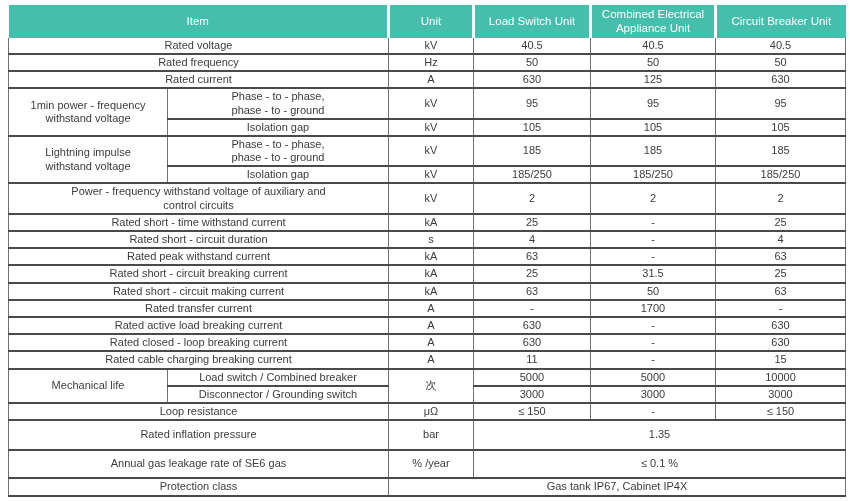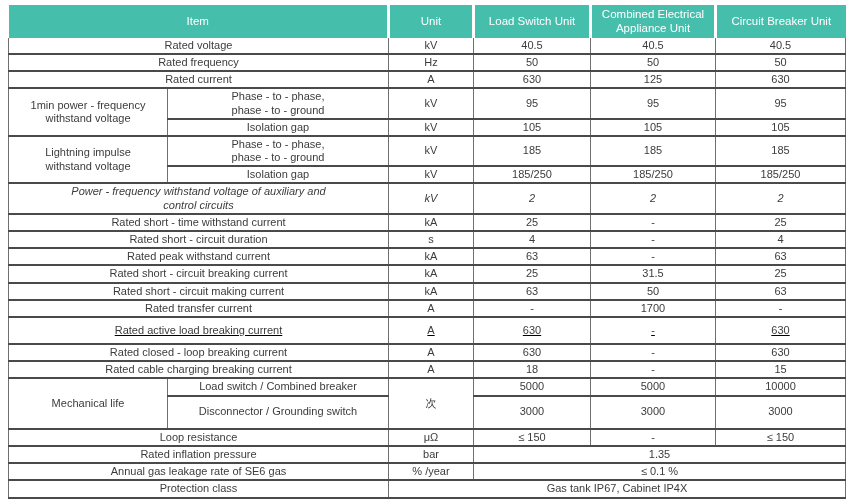--- a/index.html
+++ b/index.html
@@ -123,21 +123,21 @@
           <td>185</td>
           <td>185</td>
         </tr>
         <tr style="height: 17px;">
           <td>Isolation gap</td>
           <td>kV</td>
           <td>185/250</td>
           <td>185/250</td>
           <td>185/250</td>
         </tr>
-        <tr style="height: 30px; font-style: italic;">
+        <tr style="height: 30px;">
           <td colspan="2">Power - frequency withstand voltage of auxiliary and
 control circuits</td>
           <td>kV</td>
           <td>2</td>
           <td>2</td>
           <td>2</td>
         </tr>
         <tr style="height: 17px;">
           <td colspan="2">Rated short - time withstand current</td>
           <td>kA</td>
@@ -173,68 +173,68 @@
           <td>50</td>
           <td>63</td>
         </tr>
         <tr style="height: 17px;">
           <td colspan="2">Rated transfer current</td>
           <td>A</td>
           <td>-</td>
           <td>1700</td>
           <td>-</td>
         </tr>
-        <tr style="height: 27px; text-decoration: underline;">
+        <tr style="height: 17px;">
           <td colspan="2">Rated active load breaking current</td>
           <td>A</td>
           <td>630</td>
           <td>-</td>
           <td>630</td>
         </tr>
         <tr style="height: 17px;">
           <td colspan="2">Rated closed - loop breaking current</td>
           <td>A</td>
           <td>630</td>
           <td>-</td>
           <td>630</td>
         </tr>
         <tr style="height: 17px;">
           <td colspan="2">Rated cable charging breaking current</td>
           <td>A</td>
-          <td>18</td>
+          <td>11</td>
           <td>-</td>
           <td>15</td>
         </tr>
         <tr style="height: 17px;">
           <td rowspan="2">Mechanical life</td>
           <td>Load switch / Combined breaker</td>
           <td rowspan="2">次</td>
           <td>5000</td>
           <td>5000</td>
           <td>10000</td>
         </tr>
-        <tr style="height: 33px;">
+        <tr style="height: 17px;">
           <td>Disconnector / Grounding switch</td>
           <td>3000</td>
           <td>3000</td>
           <td>3000</td>
         </tr>
         <tr style="height: 17px; padding-left: 22px;">
           <td colspan="2">Loop resistance</td>
           <td>μΩ</td>
           <td>≤ 150</td>
           <td>-</td>
           <td>≤ 150</td>
         </tr>
-        <tr style="height: 17px;">
+        <tr style="height: 30px;">
           <td colspan="2">Rated inflation pressure</td>
           <td>bar</td>
           <td colspan="3">1.35</td>
         </tr>
-        <tr style="height: 17px; border-radius: 6px;">
+        <tr style="height: 28px; border-radius: 6px;">
           <td colspan="2">Annual gas leakage rate of SE6 gas</td>
           <td>% /year</td>
           <td colspan="3">≤ 0.1 %</td>
         </tr>
         <tr style="height: 18px;">
           <td colspan="2">Protection class</td>
           <td colspan="4">Gas tank IP67, Cabinet IP4X</td>
         </tr>
       </tbody>
   </table>

